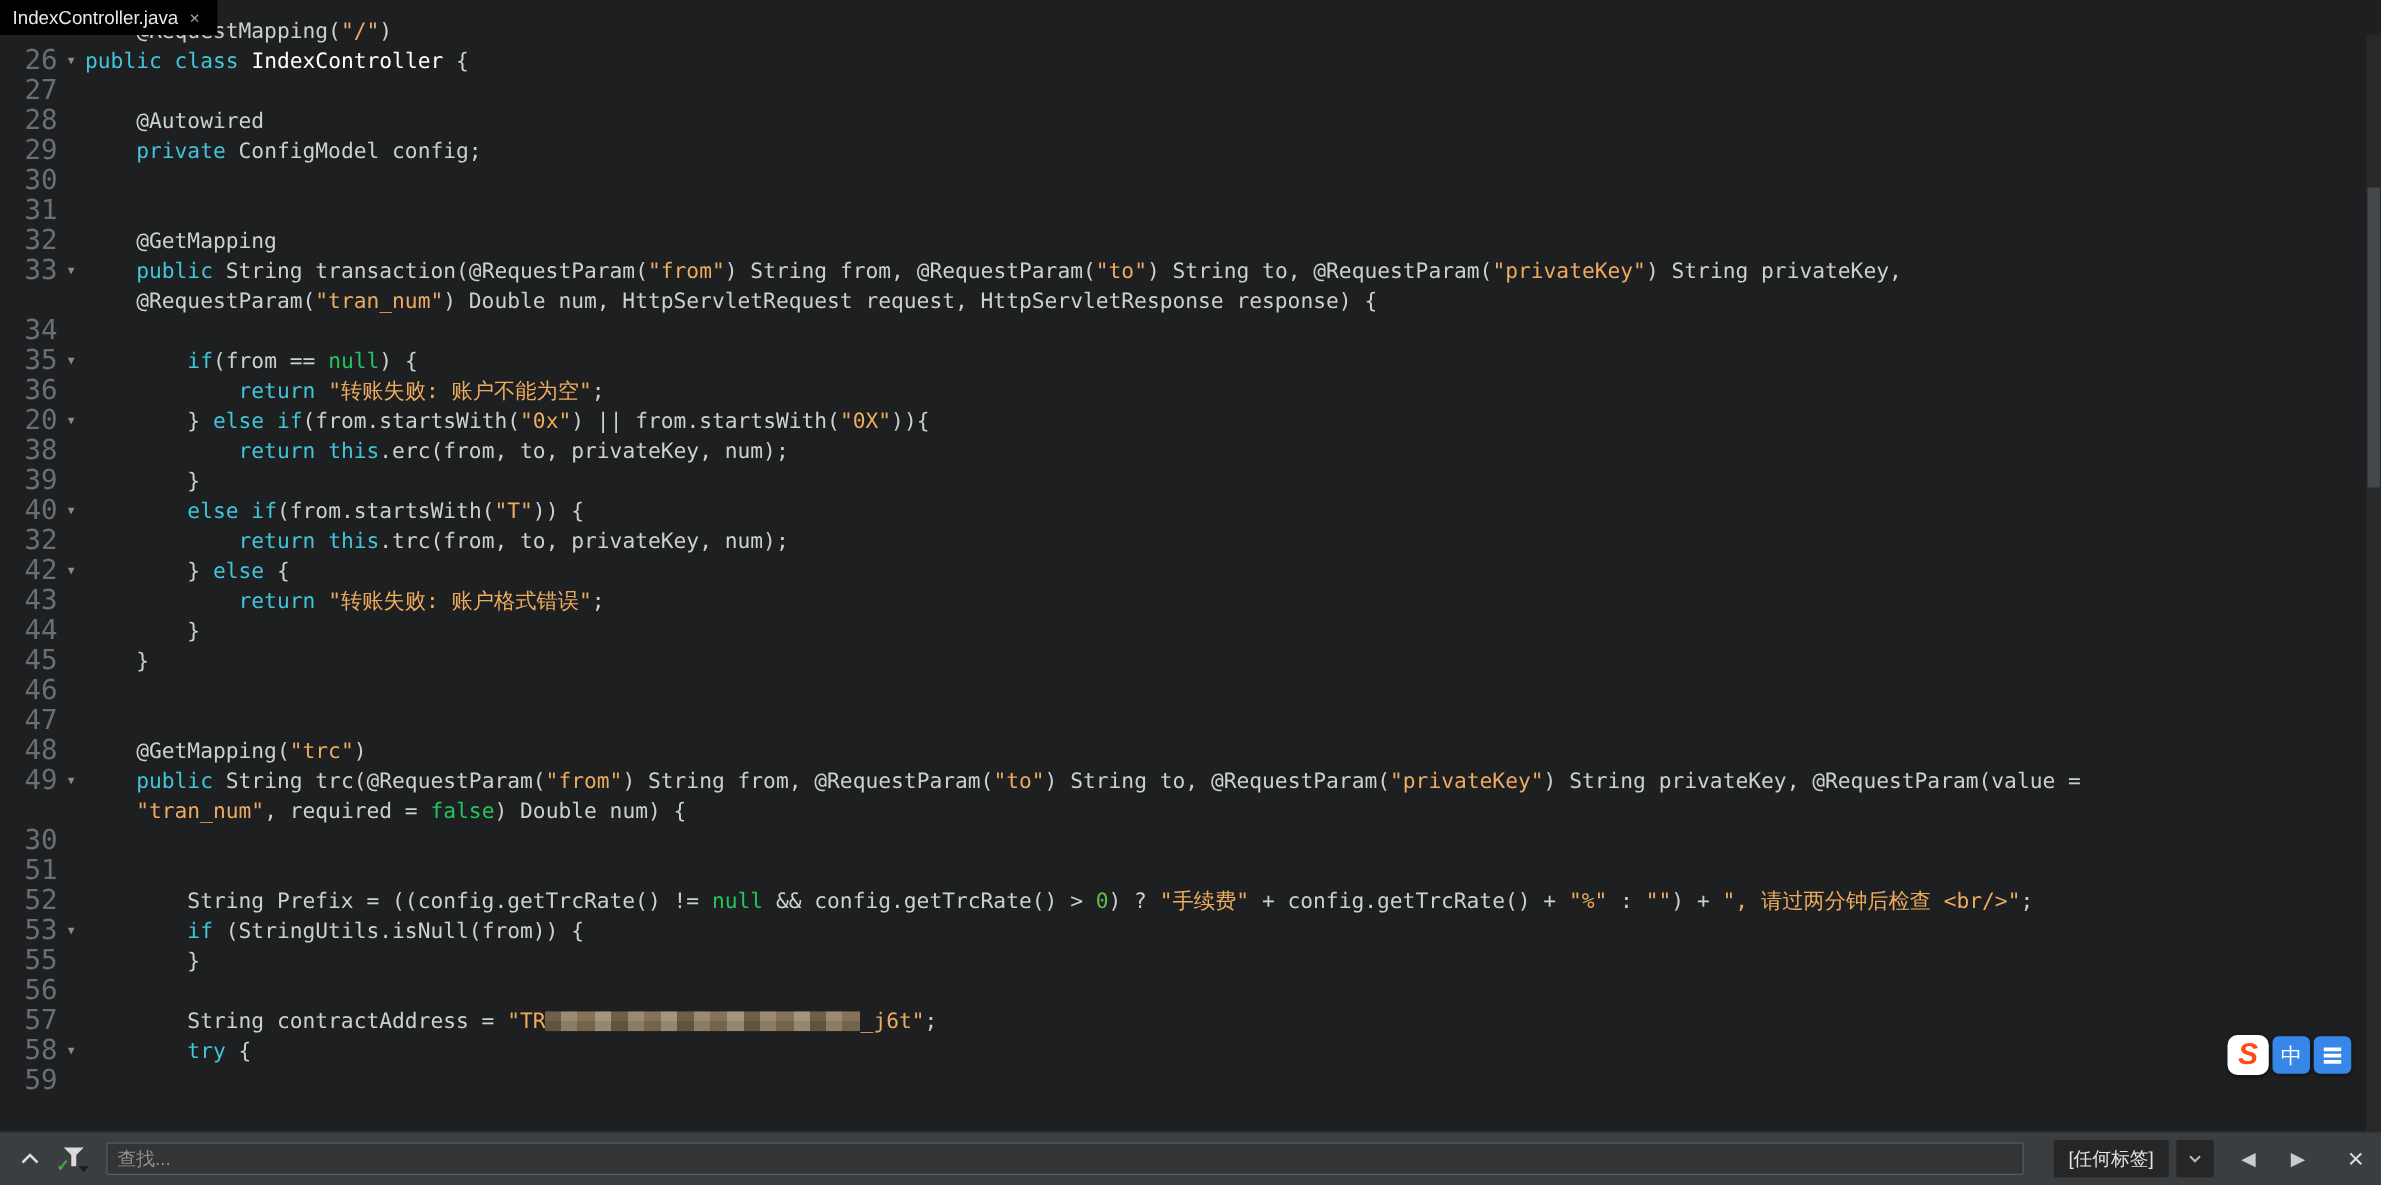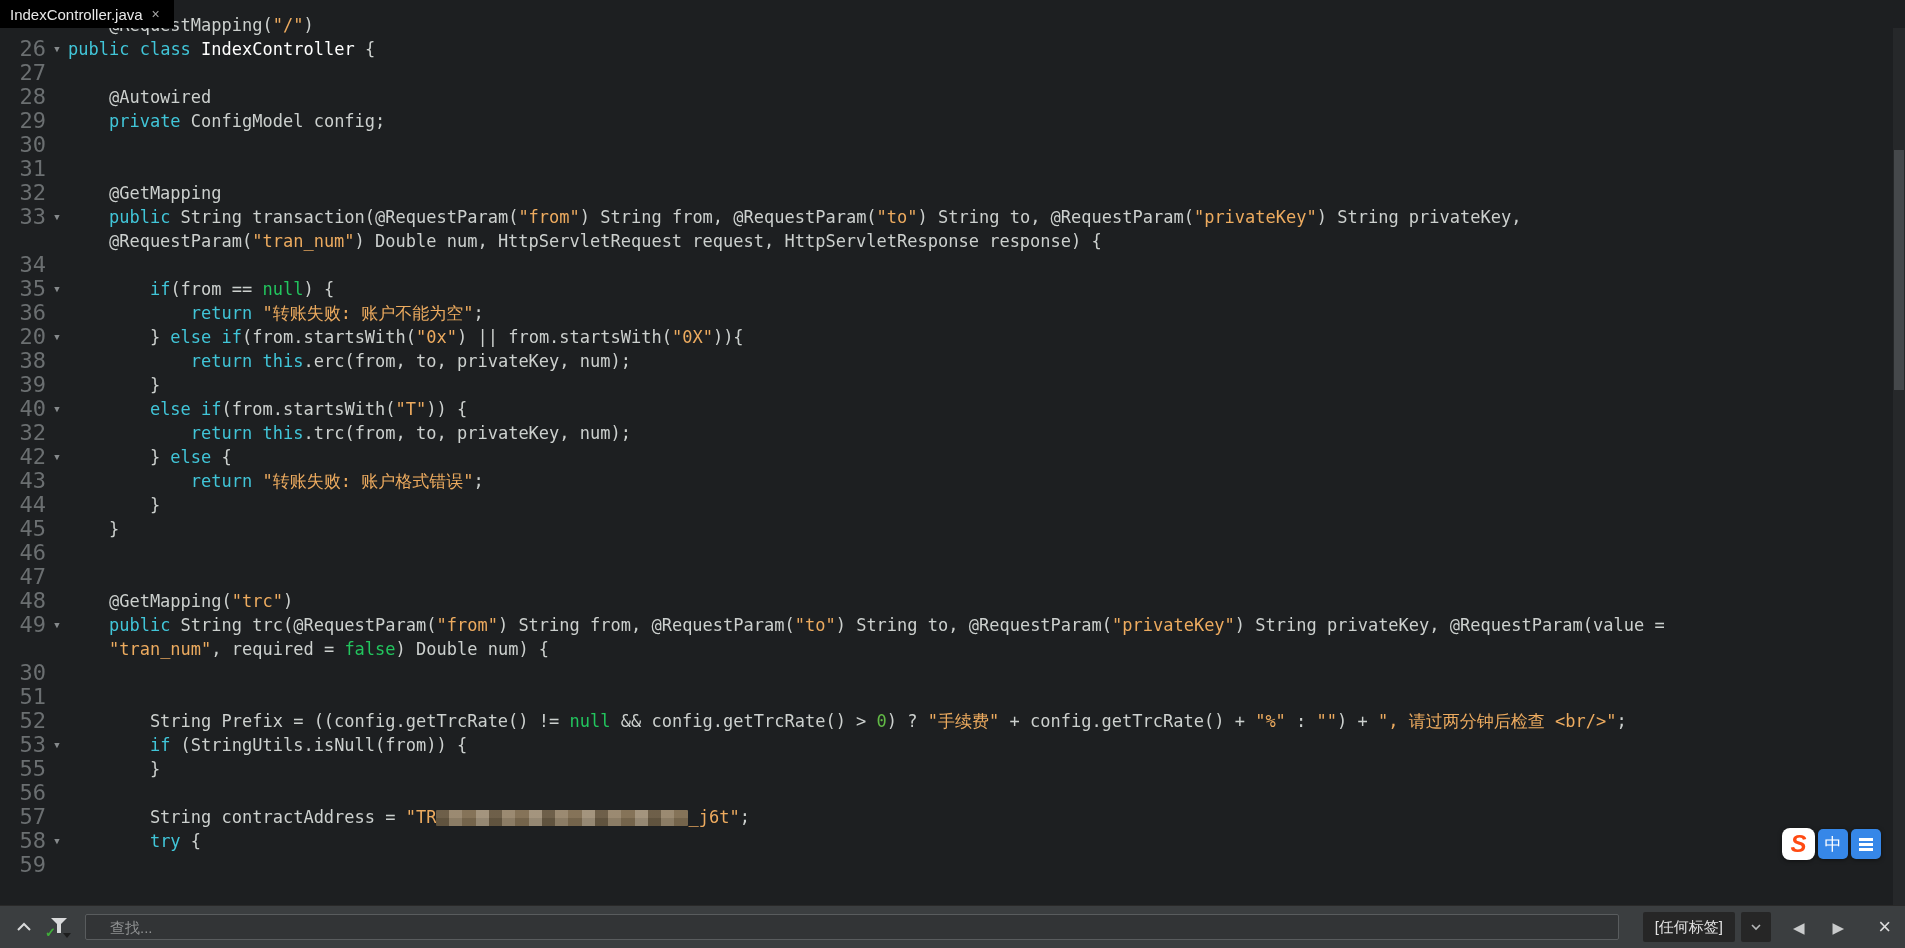--- a/index.html
+++ b/index.html
@@ -44,21 +44,21 @@
   }
   .fb-collapse{width:20px;margin-right:13px;display:flex;align-items:center;justify-content:center;}
   .fb-opts{position:relative;width:24px;height:22px;margin-right:14px;}
   .funnel{position:absolute;left:4px;top:2px;width:0;height:0;border-left:8px solid transparent;border-right:8px solid transparent;border-top:8px solid #d9dadb;}
   .funnel-stem{position:absolute;left:10px;top:8px;width:4px;height:9px;background:#d9dadb;}
   .opt-check{position:absolute;left:-2px;bottom:-1px;color:#3fae39;font-size:13px;font-weight:bold;line-height:1;}
   .opt-caret{position:absolute;right:0;bottom:0;width:0;height:0;border-left:4px solid transparent;border-right:4px solid transparent;border-top:5px solid #1d1d1d;}
   .fb-input{
     flex:1 1 auto;height:26px;margin-right:24px;box-sizing:border-box;
     background:#323436;border:1px solid #595c5e;border-radius:2px;outline:none;
-    color:#d7d7d7;font-size:15px;padding:0 24px;font-family:"Liberation Sans",sans-serif;
+    color:#d7d7d7;font-size:15px;padding:0 8px;font-family:"Liberation Sans",sans-serif;
   }
   .fb-input::placeholder{color:#8f9192;}
   .tag-group{display:flex;gap:6px;margin-right:22px;}
   .tag-box{background:#262626;color:#e3e3e3;font-size:15px;height:30px;display:flex;align-items:center;padding:0 12px;border-radius:2px;}
   .tag-caret{background:#262626;width:30px;height:30px;display:flex;align-items:center;justify-content:center;border-radius:2px;}
   .fb-arrow{color:#c9cbcc;font-size:15px;margin-right:28px;line-height:1;}
   .fb-close{color:#dcdcdc;font-size:22px;line-height:1;margin-left:6px;}
   
   .ime{
     position:absolute;right:24px;bottom:88px;z-index:7;display:flex;align-items:center;gap:3px;

